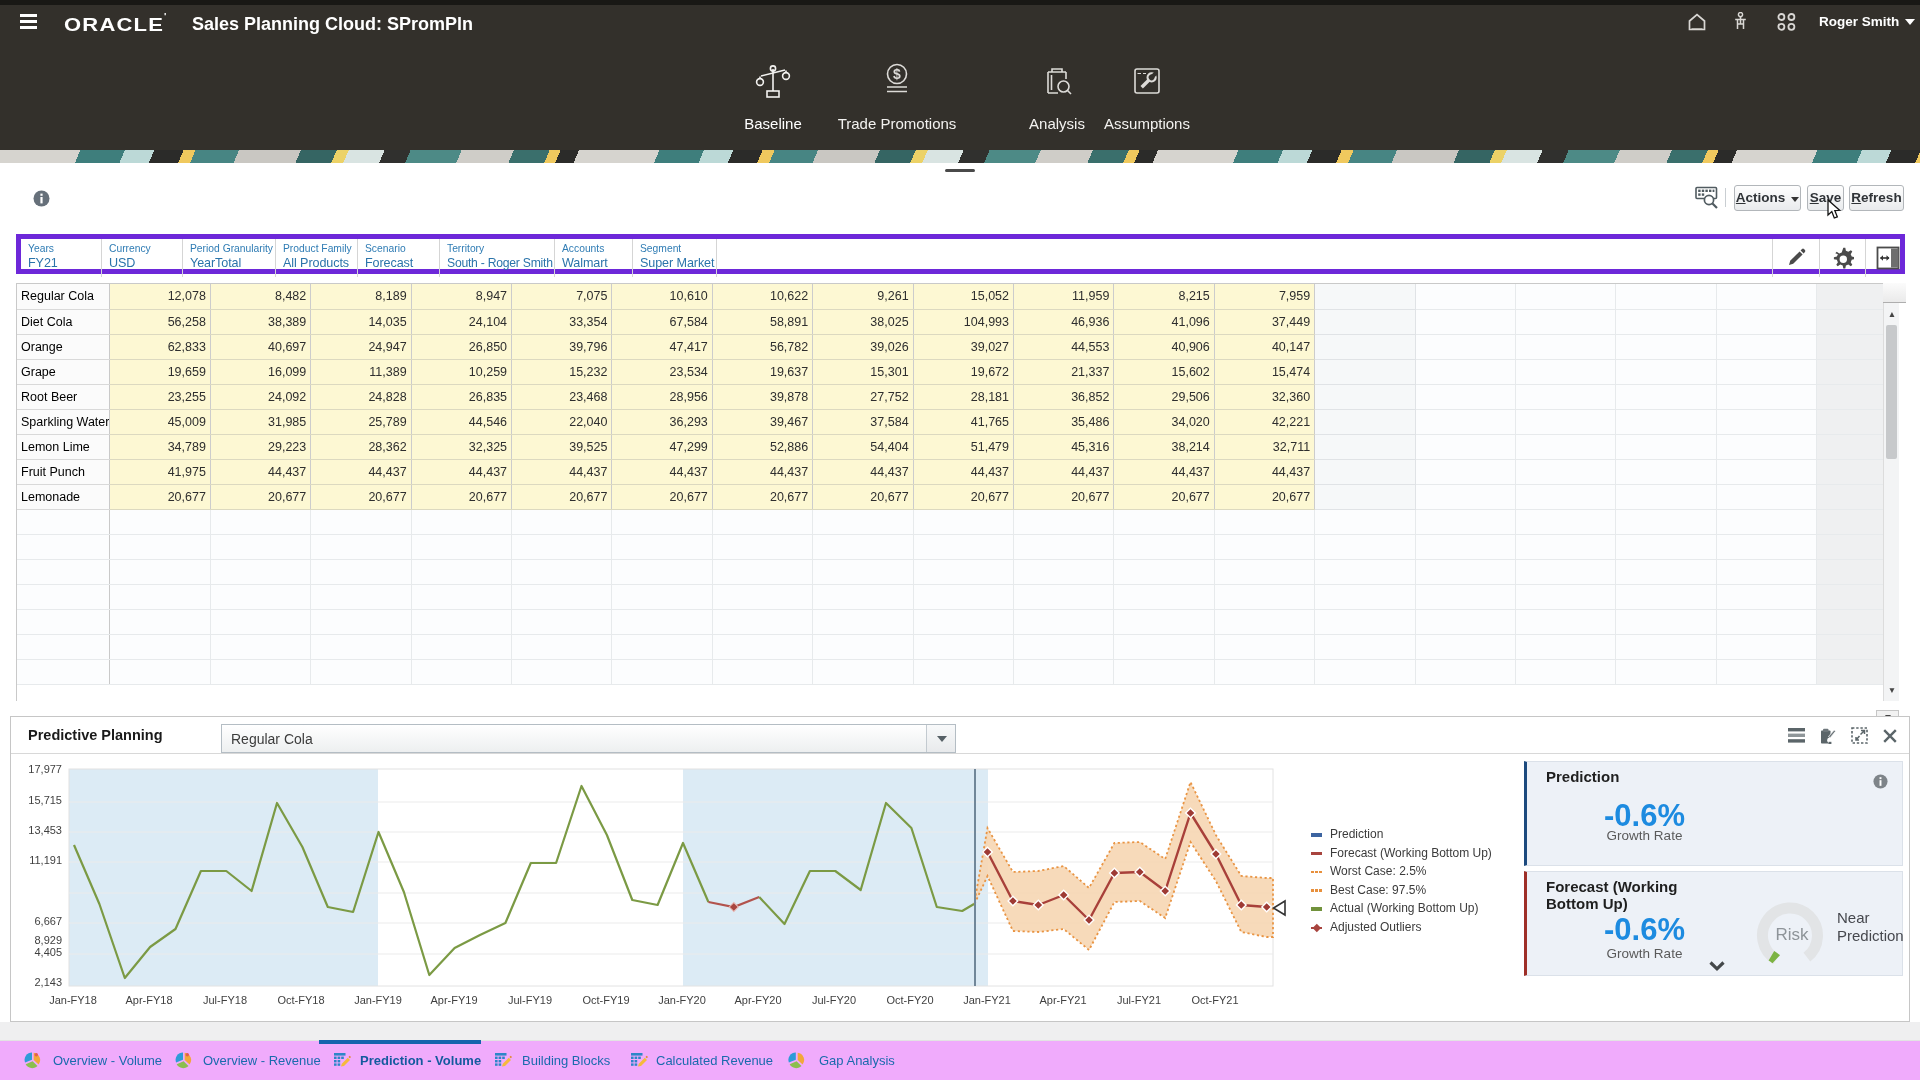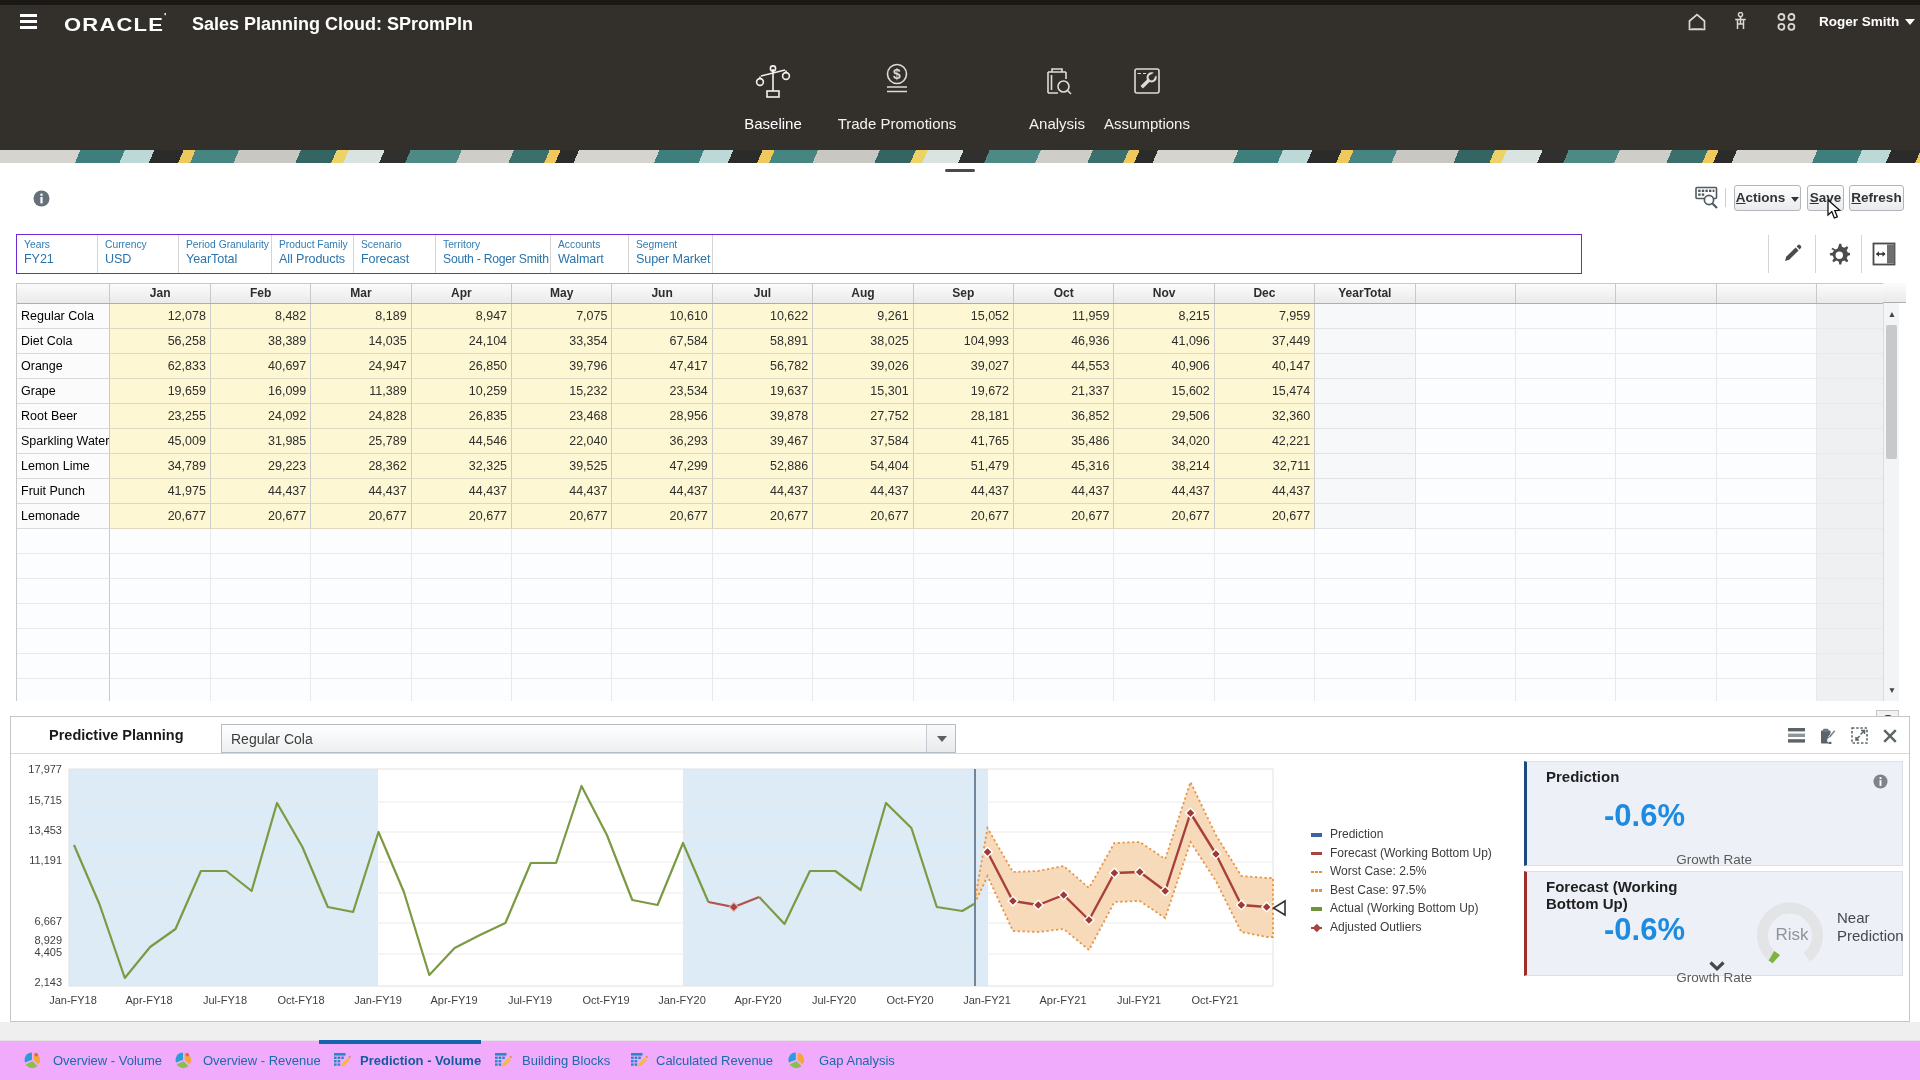--- a/index.html
+++ b/index.html
@@ -14,21 +14,21 @@
 .caret { display:inline-block; width:0; height:0; border-left:5px solid transparent; border-right:5px solid transparent; border-top:6px solid #fff; margin-left:6px; margin-bottom:1px; }
 .nav { position:absolute; top:61px; width:150px; text-align:center; color:#f3f2f0; }
 .nav .lb { margin-top:10px; font-size:15px; }
 .stripe { position:absolute; left:0; top:150px; width:1920px; height:13px; background:repeating-linear-gradient(113deg,#d6d4cf 0 74px,#3e7e7c 74px 115px,#bcd9d7 115px 142px,#2b2b29 142px 169px,#f0c95e 169px 180px,#478583 180px 220px,#c9c7c2 220px 277px,#356563 277px 310px,#ecd267 310px 321px,#d9e4e2 321px 354px,#30302e 354px 378px,#4d8a86 378px 425px,#cfcdc8 425px 473px,#3a6f6c 473px 506px,#f0c95e 506px 516px,#2b2b29 516px 533px); }
 .handle { position:absolute; left:945px; top:169px; width:30px; height:3px; background:#4a4a4a; border-radius:2px; }
 
 .btn { position:absolute; top:185px; height:26px; border:1px solid #b2b6ba; border-radius:3px;
   background:linear-gradient(#fefefe,#e9ebed); font-size:13.5px; color:#2f3337; text-align:center; line-height:24px; font-weight:bold; }
 .sep { position:absolute; left:1725px; top:188px; width:1px; height:19px; background:#c9ced2; }
 
-.pov { position:absolute; left:16px; top:234px; width:1566px; height:40px; border:1px solid #6d28d9; background:#fff; }
+.pov { position:absolute; left:16px; top:234px; width:1889px; height:40px; border:5px solid #6d28d9; background:#fff; }
 .pc { position:absolute; top:0; height:38px; border-right:1px solid #d5d5d5; padding:4px 0 0 7px; }
 .pc .l { font-size:10.3px; color:#2f7cb4; }
 .pc .v { font-size:12.6px; color:#2b74aa; margin-top:2px; white-space:nowrap; letter-spacing:-0.1px; }
 .picon { position:absolute; top:0; height:38px; border-left:1px solid #d5d5d5; text-align:center; }
 
 .gridwrap { position:absolute; left:16px; top:283px; width:1890px; height:418px; overflow:hidden; border-left:1px solid #c9c9c9; border-top:1px solid #c9c9c9; }
 table.grid { border-collapse:collapse; table-layout:fixed; }
 table.grid th { height:19px; background:linear-gradient(#fbfbfb,#eaeaea); border-right:1px solid #c9c9c9; border-bottom:1px solid #aeaeae; font-size:12px; font-weight:bold; color:#2d2d2d; text-align:center; }
 table.grid td { height:25px; font-size:12.5px; overflow:hidden; white-space:nowrap; }
 td.rl { background:#fbfbfb; color:#000; padding-left:4px; border-right:1px solid #c9c9c9; border-bottom:1px solid #d9d9d9; }
@@ -40,38 +40,38 @@
 th.lastc { }
 .hdcap { position:absolute; left:1883px; top:283px; width:23px; height:20px; background:linear-gradient(#fbfbfb,#eaeaea); border-bottom:1px solid #aeaeae; }
 
 .vsb { position:absolute; left:1883px; top:303px; width:16px; height:398px; background:#f3f4f5; border-left:1px solid #dcdcdc; }
 .vsb .th { position:absolute; left:2px; top:22px; width:11px; height:134px; background:#c7c9cb; border-radius:2px; }
 .arr { position:absolute; left:0; width:16px; text-align:center; font-size:8.5px; color:#444; }
 .minibox { position:absolute; left:1876px; top:710px; width:23px; height:12px; border:1px solid #c6c6c6; background:#f2f2f2; }
 .minibox:after { content:""; position:absolute; left:8px; top:4px; border-left:3.5px solid transparent; border-right:3.5px solid transparent; border-top:4.5px solid #444; }
 
 .panel { position:absolute; left:10px; top:716px; width:1900px; height:306px; border:1px solid #c6c6c6; background:#fff; }
-.ptitle { position:absolute; left:17px; top:10px; font-size:14.5px; font-weight:bold; color:#1a1a1a;margin-left:21px; }
+.ptitle { position:absolute; left:17px; top:10px; font-size:14.5px; font-weight:bold; color:#1a1a1a; }
 .phead { position:absolute; left:0; top:0; width:1898px; height:37px; border-bottom:1px solid #d8d8d8; }
 .dd { position:absolute; left:210px; top:7px; width:735px; height:29px; border:1px solid #b4bdc4; background:linear-gradient(#ffffff,#edeff0); }
 .dd .t { position:absolute; left:9px; top:6px; font-size:14px; color:#3c3c3c; }
 .dd .b { position:absolute; right:0; top:0; width:29px; height:27px; border-left:1px solid #c3cad0; background:linear-gradient(#f8f9fa,#e8eaec); }
 .dd .b:after { content:""; position:absolute; left:9.5px; top:11px; border-left:5px solid transparent; border-right:5px solid transparent; border-top:6px solid #566066; }
 .phicons { position:absolute; right:12px; top:10px; }
 .phicons span { display:inline-block; margin-left:15px; vertical-align:middle; }
 .chart { position:absolute; left:0px; top:37px; }
 .ylab { position:absolute; width:52px; text-align:right; font-size:11px; color:#3f3f3f; left:10px; }
 .xlab { position:absolute; top:994px; width:80px; text-align:center; font-size:11px; color:#3f3f3f; }
 .lgit { position:absolute; left:1330px; font-size:12px; color:#3b3b3b; height:15px; line-height:15px; }
 .lgsw { position:absolute; left:-19px; top:1px; width:13px; height:13px; }
 
 .card { position:absolute; left:1524px; width:379px; background:#edf1f7; border:1px solid #dbe1e9; }
 .card .ttl { position:absolute; left:19px; top:6px; font-size:15px; font-weight:bold; color:#1f1f1f; line-height:17px; }
 .card .big { position:absolute; left:10px; width:215px; text-align:center; font-size:31px; font-weight:bold; color:#1d8be0; }
-.card .gr { position:absolute; left:10px; width:215px; text-align:right; font-size:13.5px; color:#5a5a5a;margin-top:24px; }
+.card .gr { position:absolute; left:10px; width:215px; text-align:center; font-size:13.5px; color:#5a5a5a; }
 
 .graybelow { position:absolute; left:0; top:1022px; width:1920px; height:18px; background:#efeff0; }
 .tabbar { position:absolute; left:0; top:1040px; width:1920px; height:40px; background:#f0abfc; border-top:1px solid #e3e3e3; }
 .tab { position:absolute; top:12px; font-size:13px; color:#1a6aad; }
 .tabico { position:absolute; top:11px; }
 .activebar { position:absolute; left:319px; top:-1px; width:162px; height:3.5px; background:#1563ad; }
 </style></head>
 <body>
 <div class="topbk"></div>
 <div class="toptop"></div>
@@ -249,41 +249,20 @@
         <col style="width:100.4px">
         <col style="width:100.4px">
         <col style="width:100.4px">
         <col style="width:100.4px">
         <col style="width:100.4px">
         <col style="width:100.4px">
         <col style="width:100.4px">
         <col style="width:67px">
       </colgroup>
       <tbody>
-        <tr class="hd">
-          <th class="rh0"></th>
-          <th>Jan</th>
-          <th>Feb</th>
-          <th>Mar</th>
-          <th>Apr</th>
-          <th>May</th>
-          <th>Jun</th>
-          <th>Jul</th>
-          <th>Aug</th>
-          <th>Sep</th>
-          <th>Oct</th>
-          <th>Nov</th>
-          <th>Dec</th>
-          <th>YearTotal</th>
-          <th></th>
-          <th></th>
-          <th></th>
-          <th></th>
-          <th class="lastc"></th>
-        </tr>
         <tr>
           <td class="rl">Regular Cola</td>
           <td class="y">12,078</td>
           <td class="y">8,482</td>
           <td class="y">8,189</td>
           <td class="y">8,947</td>
           <td class="y">7,075</td>
           <td class="y">10,610</td>
           <td class="y">10,622</td>
           <td class="y">9,261</td>

